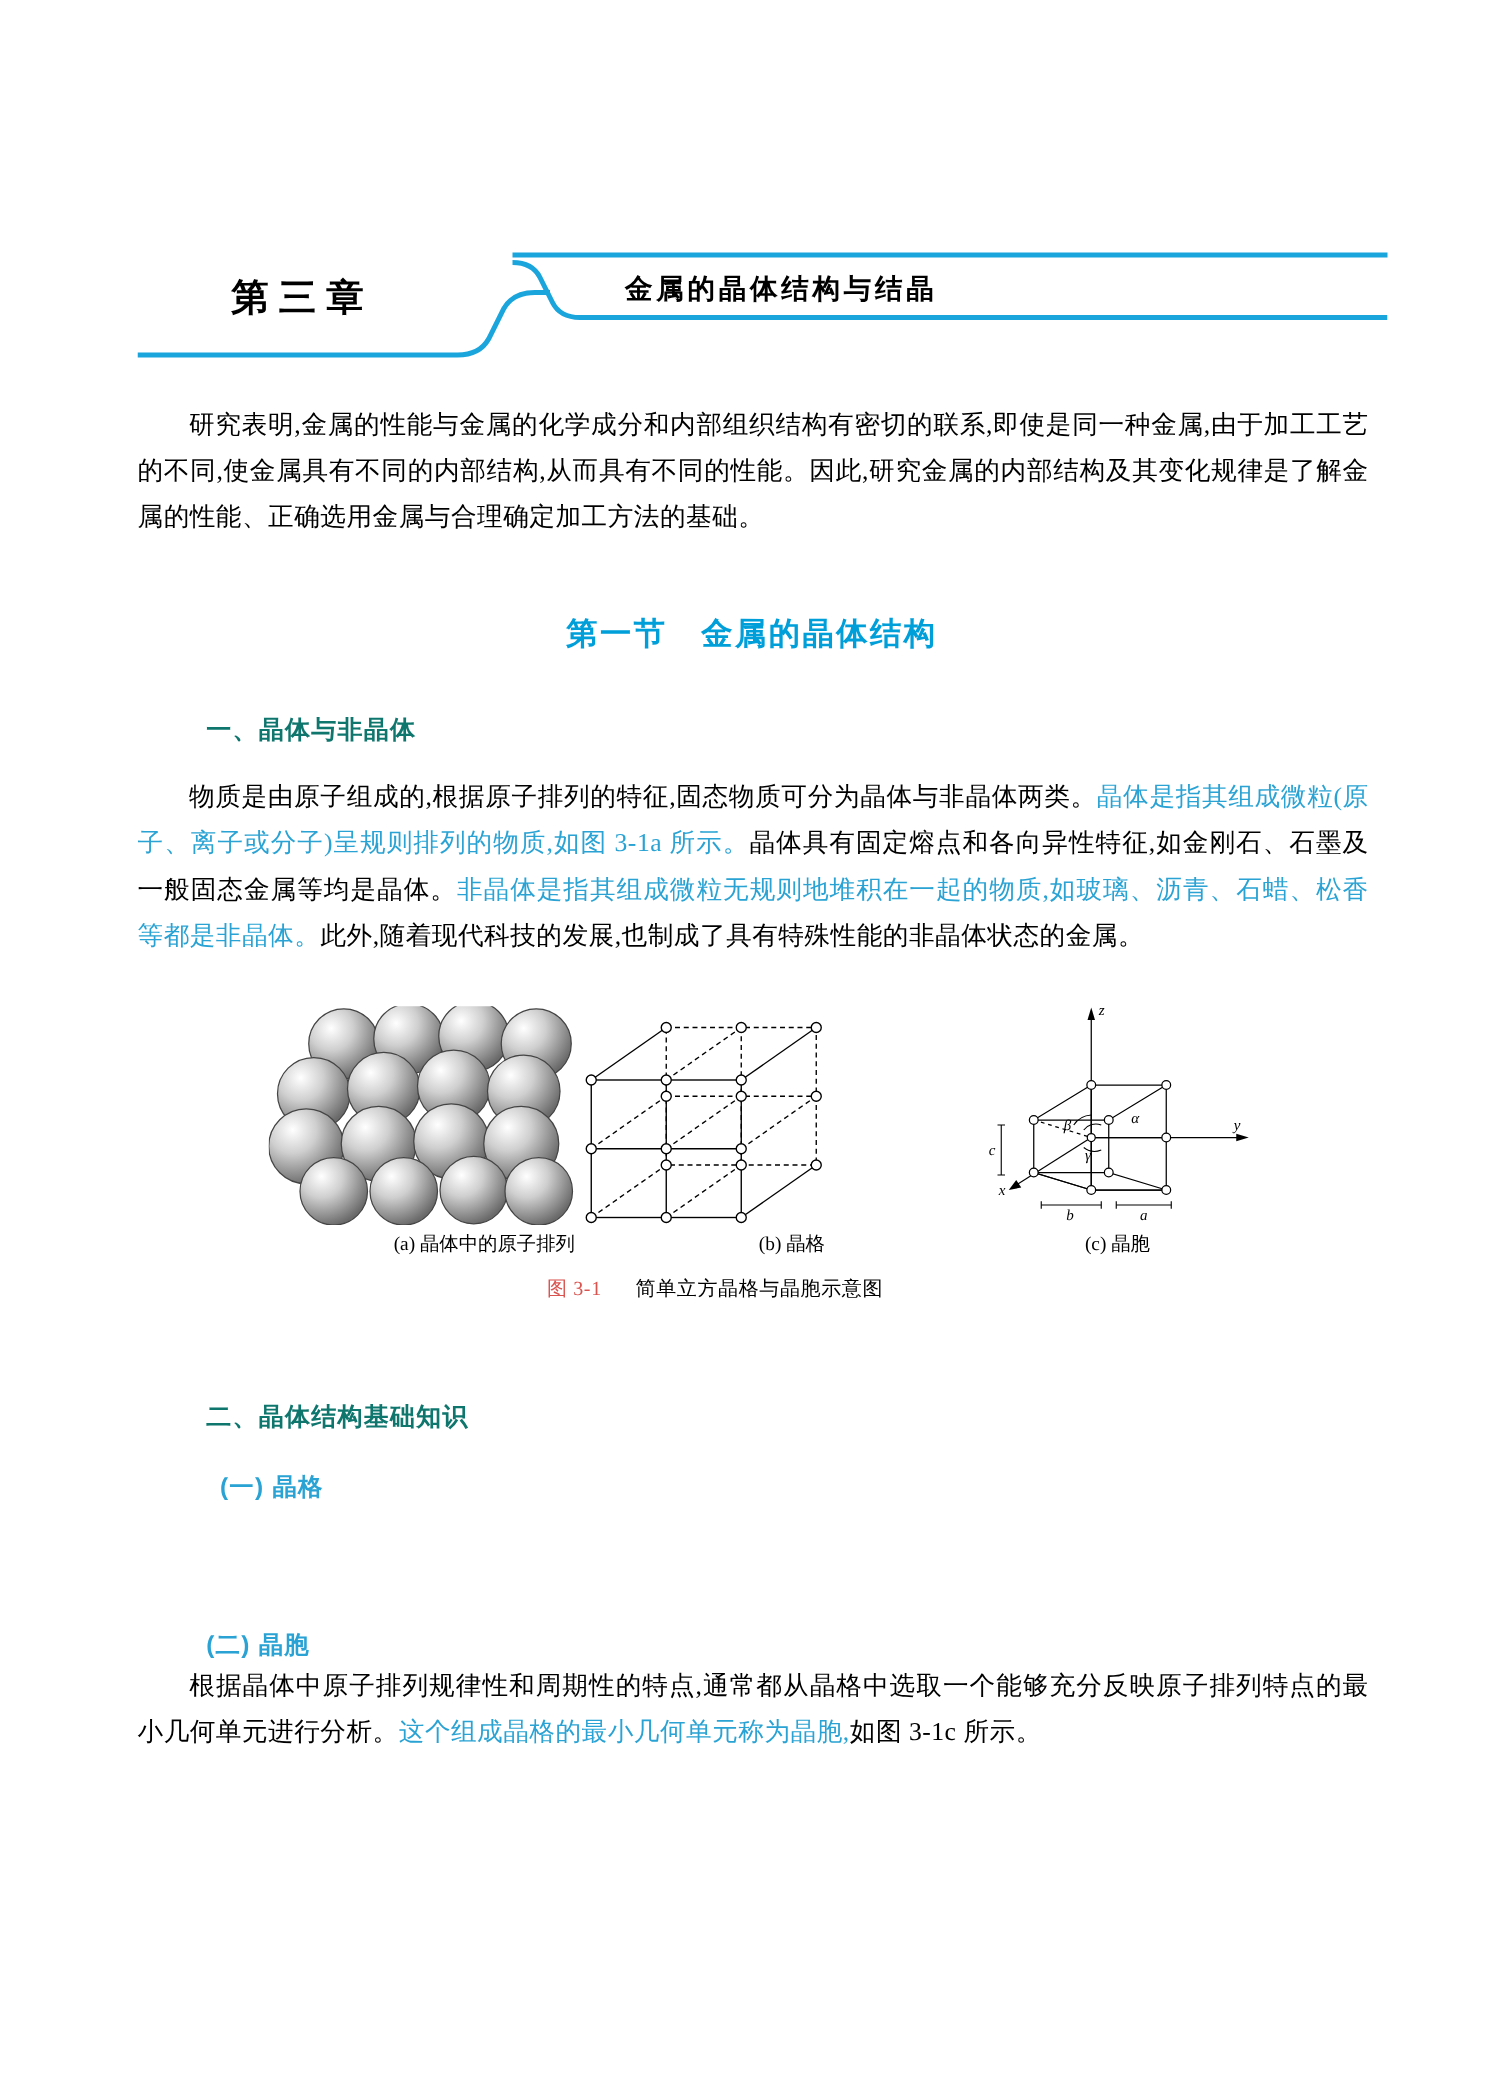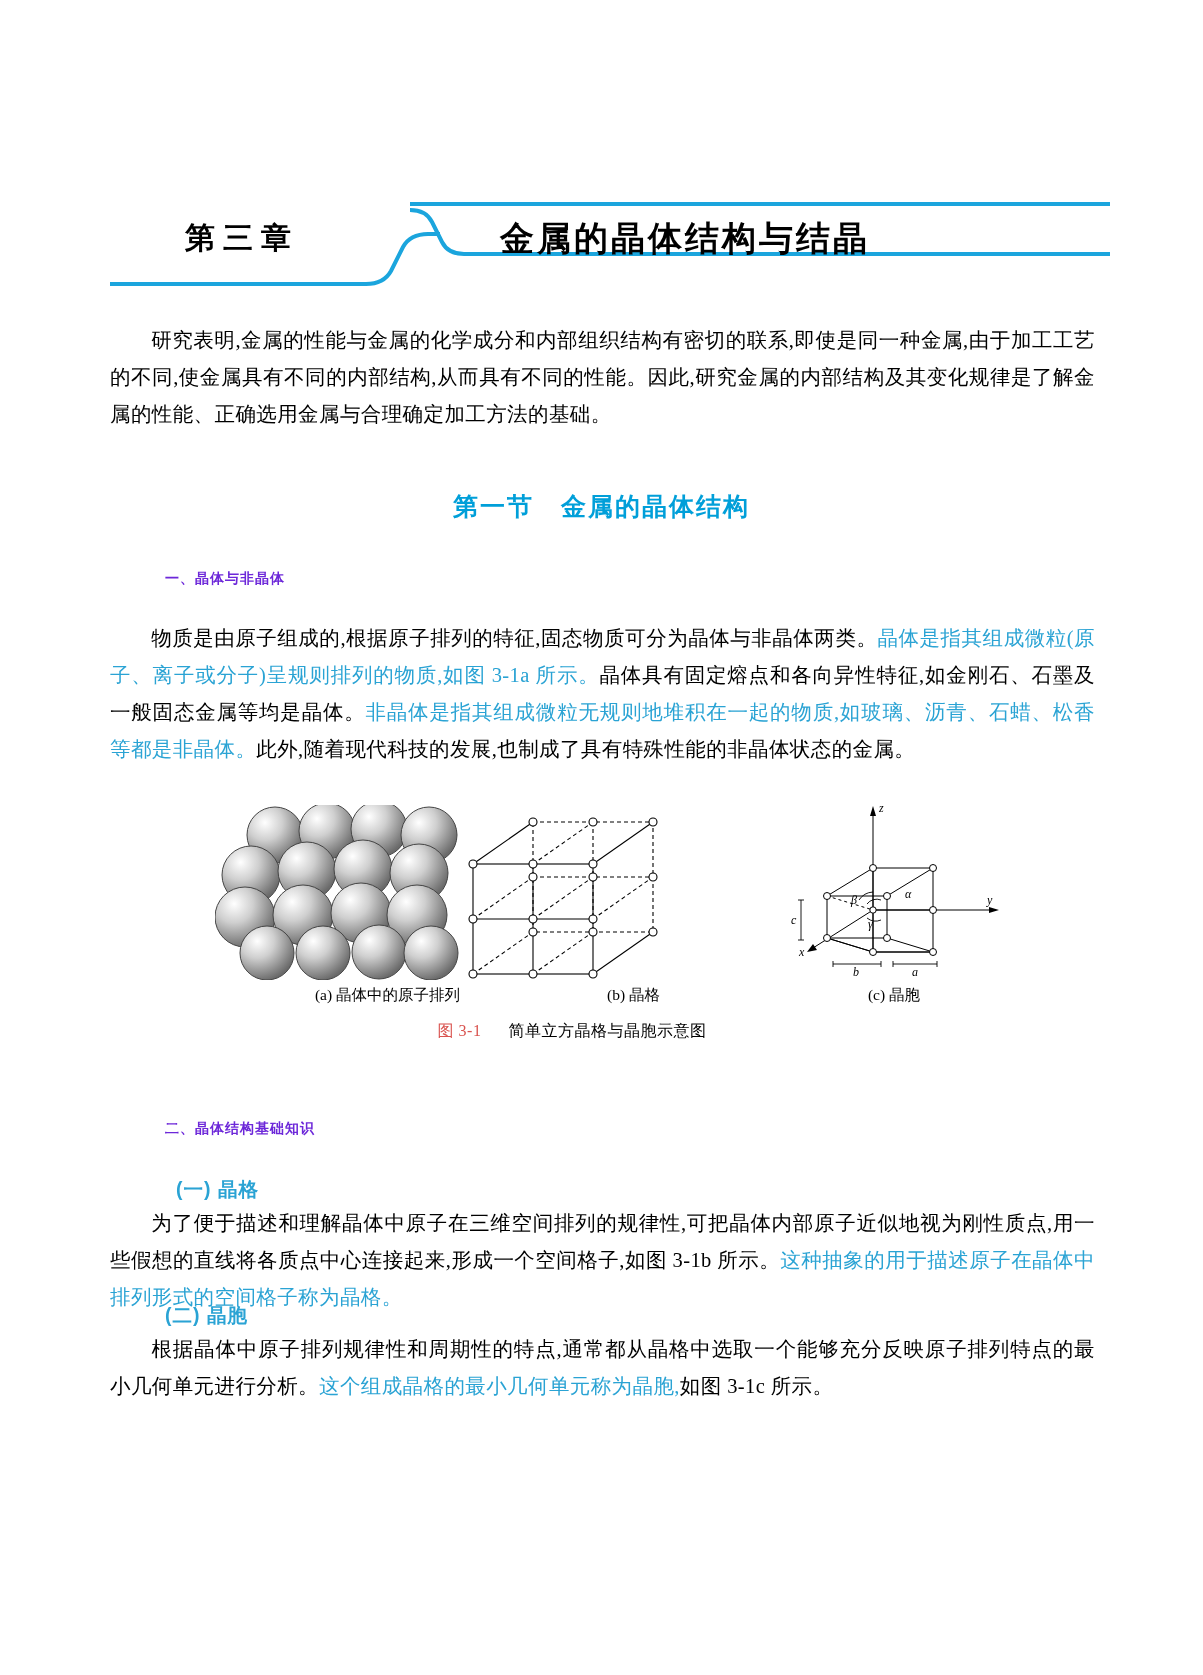--- a/index.html
+++ b/index.html
@@ -19,21 +19,21 @@
   }
   .chapter-title-num {
     position:absolute; left:75px; top:20px;
     font-family:"Liberation Sans", sans-serif;
     font-weight:bold; font-size:30px; letter-spacing:8px;
     color:#000;
   }
   .chapter-title-main {
     position:absolute; left:390px; top:18px;
     font-family:"Liberation Sans", sans-serif;
-    font-weight:bold; font-size:34px; letter-spacing:3px;
+    font-weight:bold; font-size:22px; letter-spacing:3px;
     color:#000;
   }
   .hdr-svg { position:absolute; left:0; top:0; }
 
   
   .para {
     position:absolute;
     font-size:20.5px;
     line-height:37px;
     text-align:justify;
@@ -49,22 +49,22 @@
     font-family:"Liberation Sans", sans-serif;
     font-weight:bold;
     font-size:25px;
     color:#009fd9;
     letter-spacing:2px;
   }
   .sub-title {
     position:absolute;
     font-family:"Liberation Sans", sans-serif;
     font-weight:bold;
-    font-size:14px;
-    color:#6d28d9;
+    font-size:20px;
+    color:#0f766e;
     letter-spacing:1px;
   }
   .sub-title2 {
     position:absolute;
     font-family:"Liberation Sans", sans-serif;
     font-weight:bold;
     font-size:19.5px;
     color:#2aa3d4;
     letter-spacing:1px;
   }
@@ -256,23 +256,20 @@
   <div class="fig-title">
     <span>图 3-1</span>
     <span style="display:inline-block;width:18px;"></span>
     <span class="ft-blue">简单立方晶格与晶胞示意图</span>
   </div>
 
   <div class="sub-title" style="left:165px; top:1120px;">二、晶体结构基础知识</div>
 
   <div class="sub-title2" style="left:165px; top:1176px;margin-left:11px;">(一) 晶格</div>
 
-  <div class="para" style="left:110px; top:1205px; width:985px;">
-    <span class="ind"></span><span>为了便于描述和理解晶体中原子在三维空间排列的规律性,可把晶体内部原子近似地视为刚性质点,用一些假想的直线将各质点中心连接起来,形成一个空间格子,如图 3-1b 所示。</span><span class="hl">这种抽象的用于描述原子在晶体中排列形式的空间格子称为晶格。</span>
-  </div>
 
   <div class="sub-title2" style="left:165px; top:1302px;">(二) 晶胞</div>
 
   <div class="para" style="left:110px; top:1331px; width:985px;">
     <span class="ind"></span><span>根据晶体中原子排列规律性和周期性的特点,通常都从晶格中选取一个能够充分反映原子排列特点的最小几何单元进行分析。</span><span class="hl">这个组成晶格的最小几何单元称为晶胞,</span><span>如图 3-1c 所示。</span>
   </div>
 
 </div>
 
 </body></html>

